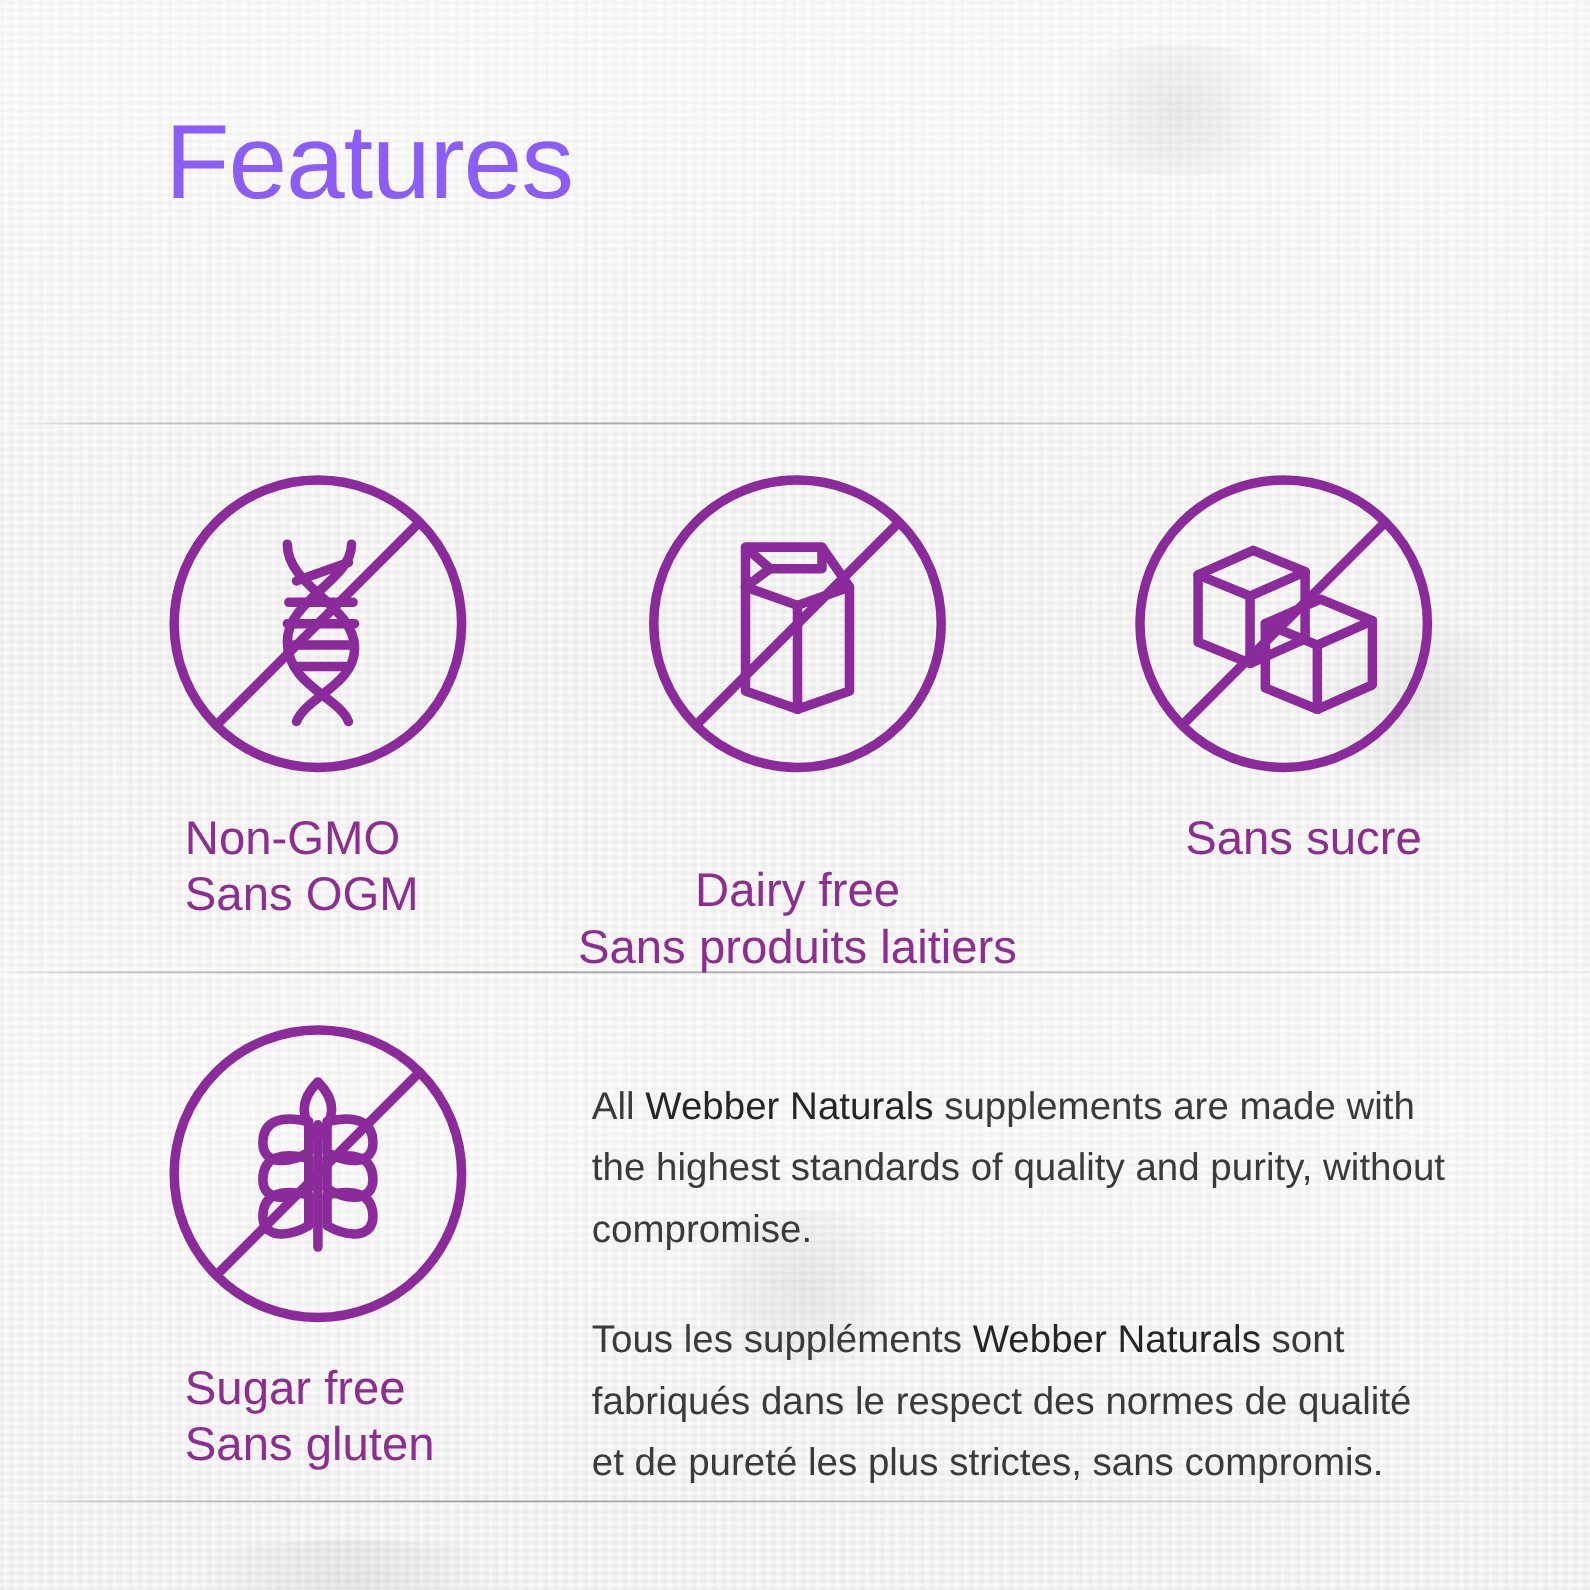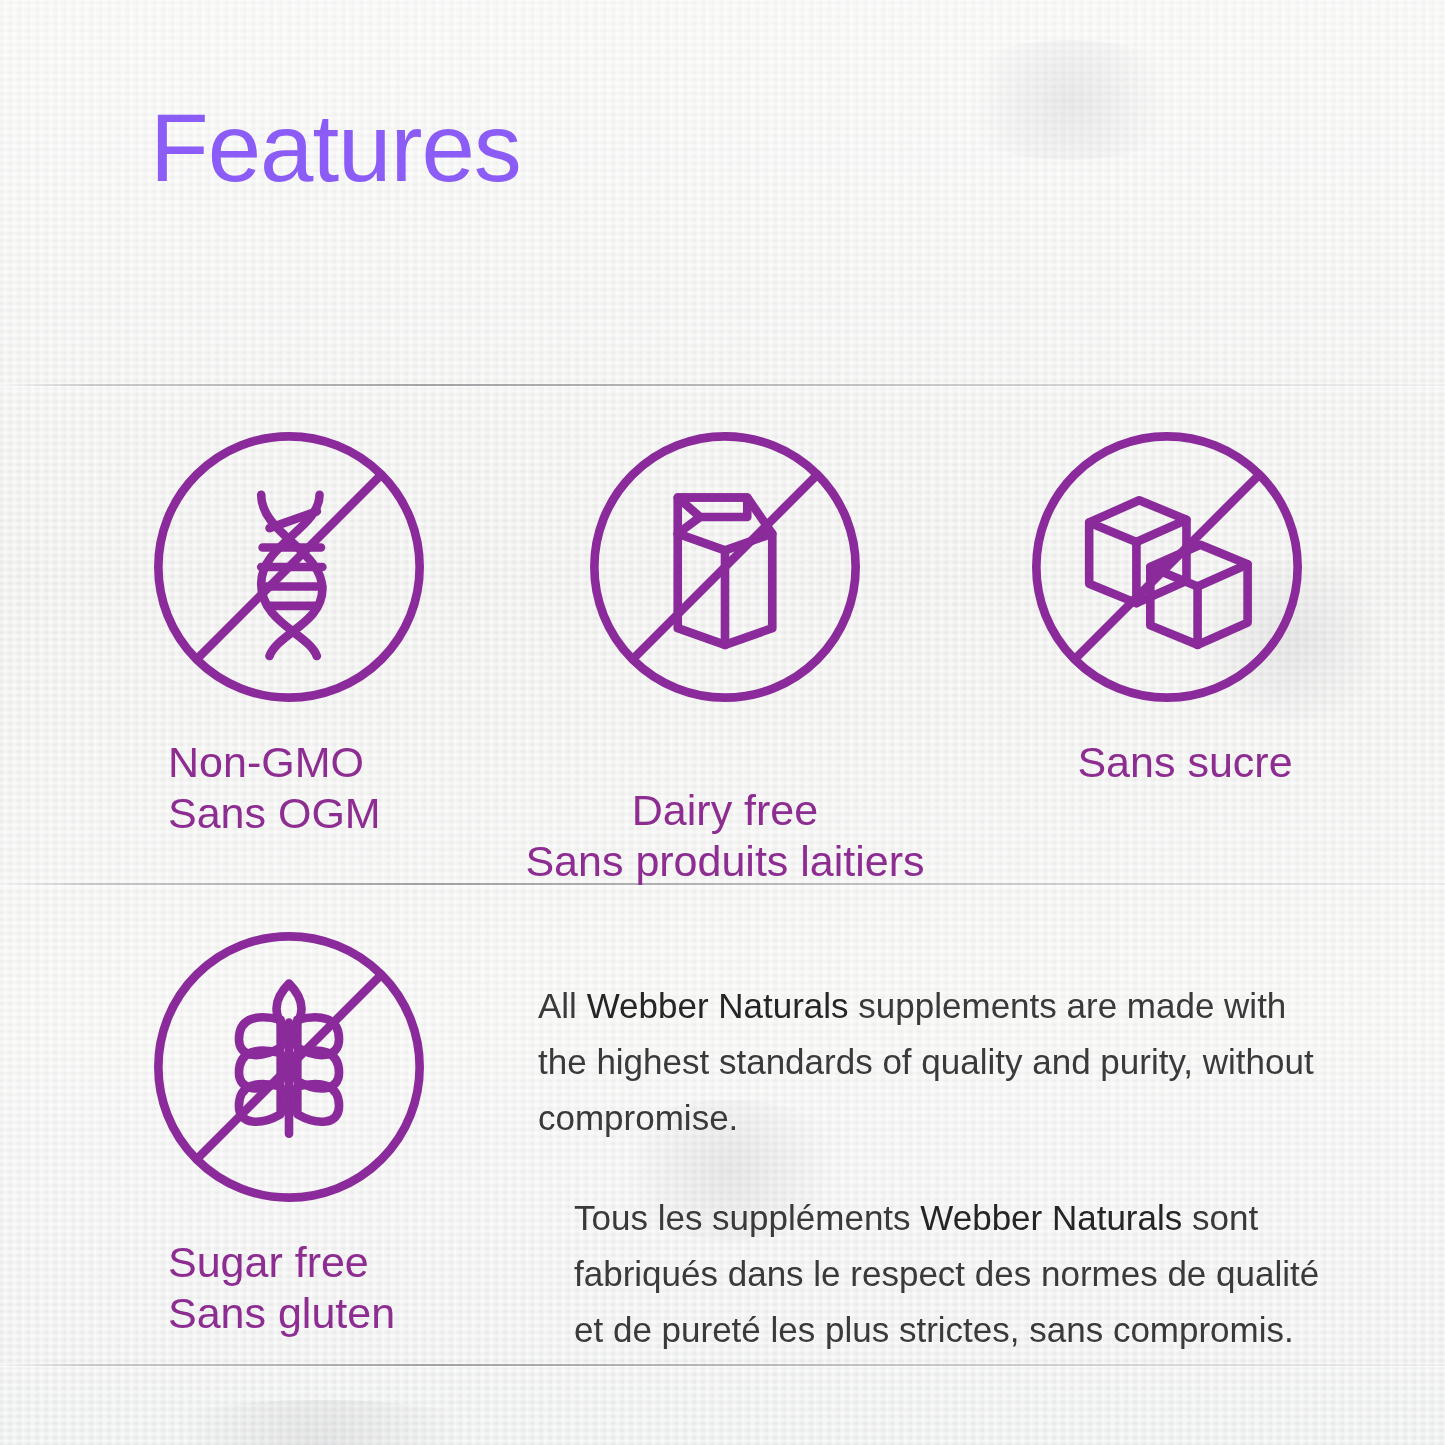--- a/index.html
+++ b/index.html
@@ -92,21 +92,21 @@
   
   #copy {
     position:absolute;
     left:538px;
     top:978px;
     width:782px;
     color:#3a3a3a;
     font-size:35px;
     line-height:56px;
   }
-  #copy p + p { margin-top:44px;margin-left:36px; }
+  #copy p + p { margin-top:44px; }
   #copy b { color:#252525; font-weight:normal; }
 </style>
 </head>
 <body>
 
 <div id="board">
   <div class="grain" style="top:384px"></div>
   <div class="grain" style="top:883px"></div>
   <div class="grain" style="top:1364px"></div>
 

